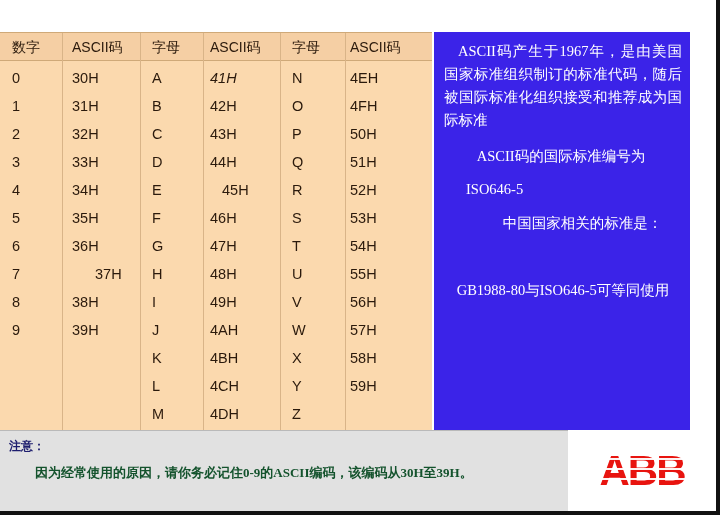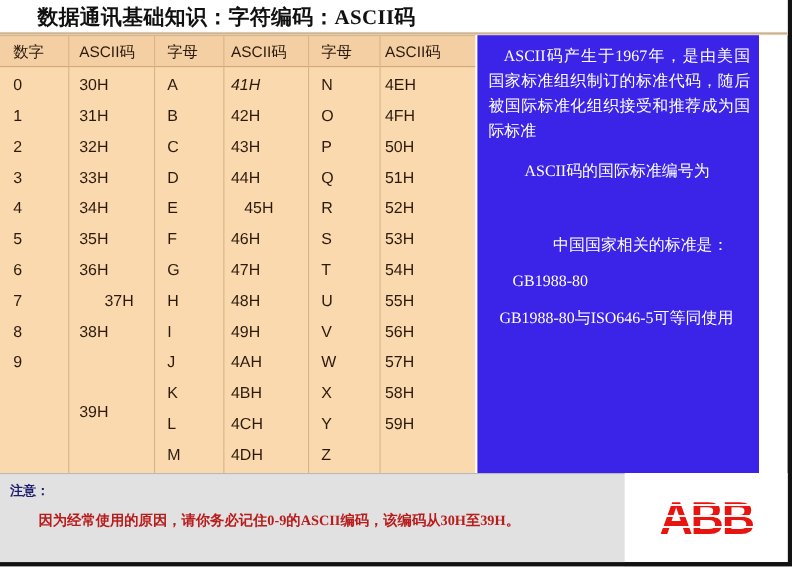--- a/index.html
+++ b/index.html
@@ -161,21 +161,21 @@
   }
   #note-body {
     position: absolute;
     left: 9px;
     top: 32px;
     width: 548px;
     font-family: "Liberation Serif", serif;
     font-size: 13px;
     font-weight: bold;
     line-height: 20px;
-    color: #b91c1c;
+    color: #14532d;
     text-indent: 26px;
   }
 
   
   #logo-area {
     position: absolute;
     left: 568px;
     top: 430px;
     width: 148px;
     height: 81px;
@@ -223,24 +223,20 @@
     width: 716px;
     height: 4px;
     background: #121212;
   }
 </style>
 </head>
 <body>
 
 <div id="slide">
 
-  <div id="title-bar">
-    <div id="page-title">数据通讯基础知识：字符编码：ASCII码</div>
-    <div id="title-rule"></div>
-  </div>
 
   <div id="ascii-table">
     <div id="table-header">
         <div class="hcell" style="left: 12px;">数字</div>
         <div class="hcell" style="left: 72px;">ASCII码</div>
         <div class="hcell" style="left: 152px;">字母</div>
         <div class="hcell" style="left: 210px;">ASCII码</div>
         <div class="hcell" style="left: 292px;">字母</div>
         <div class="hcell" style="left: 350px;">ASCII码</div>
       </div>
@@ -257,21 +253,21 @@
         <div class="cell" style="left: 72px; top: 144px;">34H</div>
         <div class="cell" style="left: 12px; top: 172px;">5</div>
         <div class="cell" style="left: 72px; top: 172px;">35H</div>
         <div class="cell" style="left: 12px; top: 200px;">6</div>
         <div class="cell" style="left: 72px; top: 200px;">36H</div>
         <div class="cell" style="left: 12px; top: 228px;">7</div>
         <div class="cell" style="left: 72px; top: 228px; margin-left: 23px;">37H</div>
         <div class="cell" style="left: 12px; top: 256px;">8</div>
         <div class="cell" style="left: 72px; top: 256px;">38H</div>
         <div class="cell" style="left: 12px; top: 284px;">9</div>
-        <div class="cell" style="left: 72px; top: 284px; margin-top: 45px;">39H</div>
+        <div class="cell" style="left: 72px; top: 284px;">39H</div>
         <div class="cell" style="left: 152px; top: 32px;">A</div>
         <div class="cell" style="left: 210px; top: 32px; font-style: italic;">41H</div>
         <div class="cell" style="left: 152px; top: 60px;">B</div>
         <div class="cell" style="left: 210px; top: 60px;">42H</div>
         <div class="cell" style="left: 152px; top: 88px;">C</div>
         <div class="cell" style="left: 210px; top: 88px;">43H</div>
         <div class="cell" style="left: 152px; top: 116px;">D</div>
         <div class="cell" style="left: 210px; top: 116px;">44H</div>
         <div class="cell" style="left: 152px; top: 144px;">E</div>
         <div class="cell" style="left: 210px; top: 144px; margin-left: 12px;">45H</div>
@@ -320,23 +316,23 @@
   <div class="vline" style="left: 62px;"></div>
       <div class="vline" style="left: 140px;"></div>
       <div class="vline" style="left: 203px;"></div>
       <div class="vline" style="left: 280px;"></div>
       <div class="vline" style="left: 345px;"></div>
     </div>
 
   <div id="info-panel">
     <div class="info-block lead" style="top:8px;">ASCII码产生于1967年，是由美国国家标准组织制订的标准代码，随后被国际标准化组织接受和推荐成为国际标准</div>
     <div class="info-block center" style="top:113px;">ASCII码的国际标准编号为</div>
+    <div class="info-block" style="top:146px; text-align:left; padding-left:32px;">ISO646-5</div>
     <div class="info-block center" style="top:180px;padding-left:47px;">中国国家相关的标准是：</div>
-    <div class="info-block" style="top:213px; text-align:left; padding-left:32px;">GB1988-80</div>
-    <div class="info-block mixed" style="top:247px; text-align:left; padding-left:20px;">GB1988-80与ISO646-5可等同使用</div>
+    <div class="info-block mixed" style="top:247px; text-align:center; padding-left:4px;">GB1988-80与ISO646-5可等同使用</div>
   </div>
 
   <div id="note-area">
     <div id="note-label">注意：</div>
     <div id="note-body">因为经常使用的原因，请你务必记住0-9的ASCII编码，该编码从30H至39H。</div>
   </div>
 
   <div id="logo-area">
     <div id="abb-wrap">
       <div id="abb-text">ABB</div>

